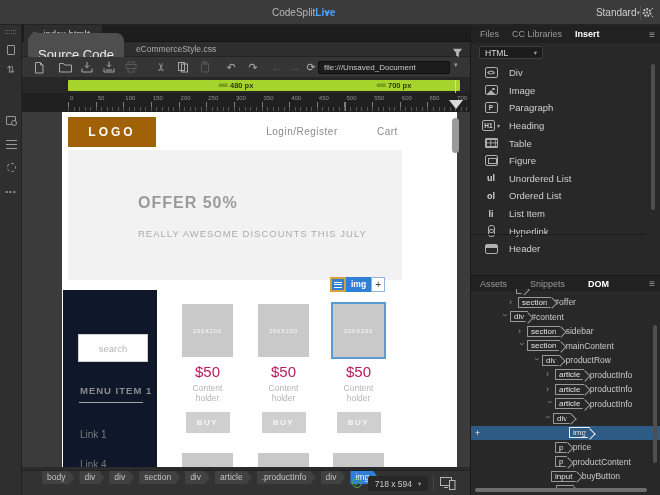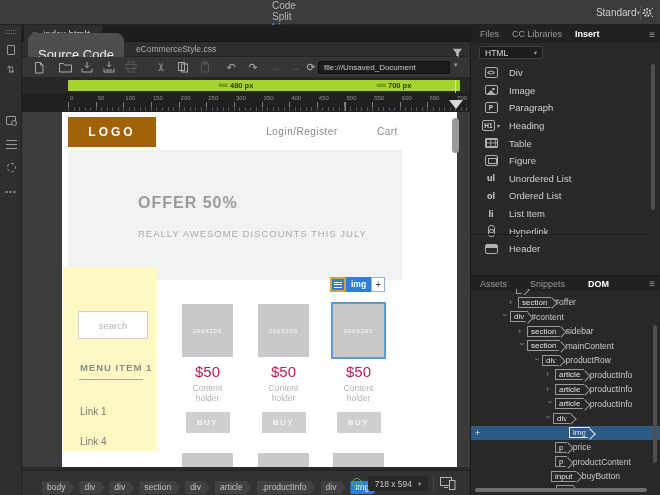--- a/index.html
+++ b/index.html
@@ -1,21 +1,21 @@
 <!DOCTYPE html>
 <html><head>
 <meta charset="utf-8">
 <style>
   html,body{margin:0;padding:0;background:#1a1a1a;}
   *{box-sizing:border-box;font-family:"Liberation Sans","DejaVu Sans",sans-serif;}
   .app{position:relative;width:660px;height:495px;background:#2b2b2b;overflow:hidden;color:#ccc;}
 
   
   .topbar{position:absolute;left:0;top:0;width:660px;height:25px;background:#3b3b3b;border-bottom:1px solid #232323;}
-  .view-modes{position:absolute;left:272px;top:0;height:25px;display:flex;align-items:flex-start;font-size:10px;color:#b9b9b9;flex-direction:column;}
+  .view-modes{position:absolute;left:272px;top:0;height:25px;display:flex;align-items:center;font-size:10px;color:#b9b9b9;}
   .view-modes .mode{cursor:default;}
   .view-modes .mode.active{color:#4da1ff;font-weight:bold;}
   .view-modes .caret{color:#4da1ff;font-size:7px;margin-left:-10px;}
   .ws-cluster{position:absolute;right:6px;top:0;height:25px;display:flex;align-items:center;gap:0;}
   .ws-label{font-size:10px;color:#cfcfcf;}
   .ws-caret{font-size:7px;color:#9a9a9a;}
   .ws-div{width:1px;height:14px;background:#555;}
   .gear{display:flex;align-items:center;}
 
   
@@ -68,21 +68,21 @@
   .canvas{position:absolute;left:0;top:87px;width:448px;height:355px;background:#3b3b3b;}
   .page{position:absolute;left:40px;top:0;width:395px;height:355px;background:#ffffff;overflow:hidden;}
   .cv-scroll{position:absolute;left:430px;top:6px;width:7px;height:35px;border-radius:4px;background:#9a9a9a;}
 
   .logo{position:absolute;left:6px;top:5px;width:88px;height:30px;background:#a16207;color:#fff;font-size:12px;font-weight:bold;letter-spacing:3px;display:flex;align-items:center;justify-content:center;}
   .navlink{position:absolute;top:14px;font-size:10px;color:#8a8a8a;letter-spacing:.5px;}
   .offer{position:absolute;left:6px;top:38px;width:334px;height:130px;background:#f2f2f2;}
   .offer-title{position:absolute;left:70px;top:44px;font-size:16px;font-weight:bold;color:#9a9a9a;letter-spacing:1px;}
   .offer-sub{position:absolute;left:70px;top:78px;font-size:9.5px;color:#ababab;letter-spacing:1px;}
 
-  .sidebar{position:absolute;left:1px;top:155px;width:94px;height:184px;background:#fef9c3;}
+  .sidebar{position:absolute;left:1px;top:178px;width:94px;height:184px;background:#0f172a;}
   .search{position:absolute;left:15px;top:44px;width:70px;height:28px;background:#fff;border:1px solid #cfcfcf;text-align:center;font-size:9.5px;color:#777;outline:none;}
   .search::placeholder{color:#b5b5b5;}
   .menuh{position:absolute;left:17px;top:95px;font-size:9.5px;font-weight:bold;color:#8c8c8c;letter-spacing:1px;}
   .menuline{position:absolute;left:16px;top:112px;width:64px;border-top:1px solid #a5a5a5;}
   .slink{position:absolute;left:17px;font-size:10px;color:#7a7a7a;}
 
   .pcol{position:absolute;top:192px;width:51px;}
   .pimg{width:51px;height:53px;background:#c9c9c9;display:flex;align-items:center;justify-content:center;}
   .pimg span{font-size:5.5px;color:#fff;letter-spacing:1px;}
   .pcol.sel .pimg{outline:2px solid #5b9bd5;}
@@ -92,21 +92,21 @@
   .pimg2{position:absolute;top:341px;width:51px;height:14px;background:#c9c9c9;}
 
   .ed{position:absolute;left:268px;top:165px;height:15px;display:flex;}
   .ed-menu{width:16px;height:15px;background:#2e7fd6;border:2px solid #d9a13c;display:flex;flex-direction:column;justify-content:center;gap:1.5px;padding:0 2px;}
   .ed-menu i{display:block;height:1px;background:#fff;}
   .ed-tag{background:#2e7fd6;color:#fff;font-size:8.5px;font-weight:bold;line-height:15px;padding:0 5px;}
   .ed-add{width:14px;height:15px;background:#fff;border:1px solid #8fb3dd;color:#444;font-size:10px;line-height:13px;text-align:center;}
 
   
   .statusbar{position:absolute;left:0;top:445px;width:448px;height:25px;background:#323232;border-top:1px solid #222;}
-  .chips{position:absolute;left:6px;top:10px;display:flex;gap:5px;padding-left:14px;}
+  .chips{position:absolute;left:6px;top:0;display:flex;gap:5px;padding-left:14px;}
   .chip{height:13px;line-height:13px;background:#414141;color:#c2c2c2;font-size:8.5px;padding:0 9px 0 5px;
         clip-path:polygon(0 0,calc(100% - 5px) 0,100% 50%,calc(100% - 5px) 100%,0 100%);}
   .chip.sel{background:#2e7fd6;color:#fff;}
   .okc{position:absolute;left:330px;top:7px;width:10px;height:10px;border:1px solid #4caf50;border-radius:50%;color:#4caf50;font-size:7px;line-height:9px;text-align:center;}
   .sizebox{position:absolute;left:346px;top:5px;width:60px;height:15px;background:#272727;border-radius:2px;display:flex;align-items:center;justify-content:center;gap:6px;font-size:8.5px;color:#c9c9c9;}
   .sizebox .c{font-size:6.5px;color:#9a9a9a;}
   .sb-div{position:absolute;left:411px;top:5px;width:1px;height:15px;background:#474747;}
   .devicon{position:absolute;left:418px;top:5px;}
 
   

